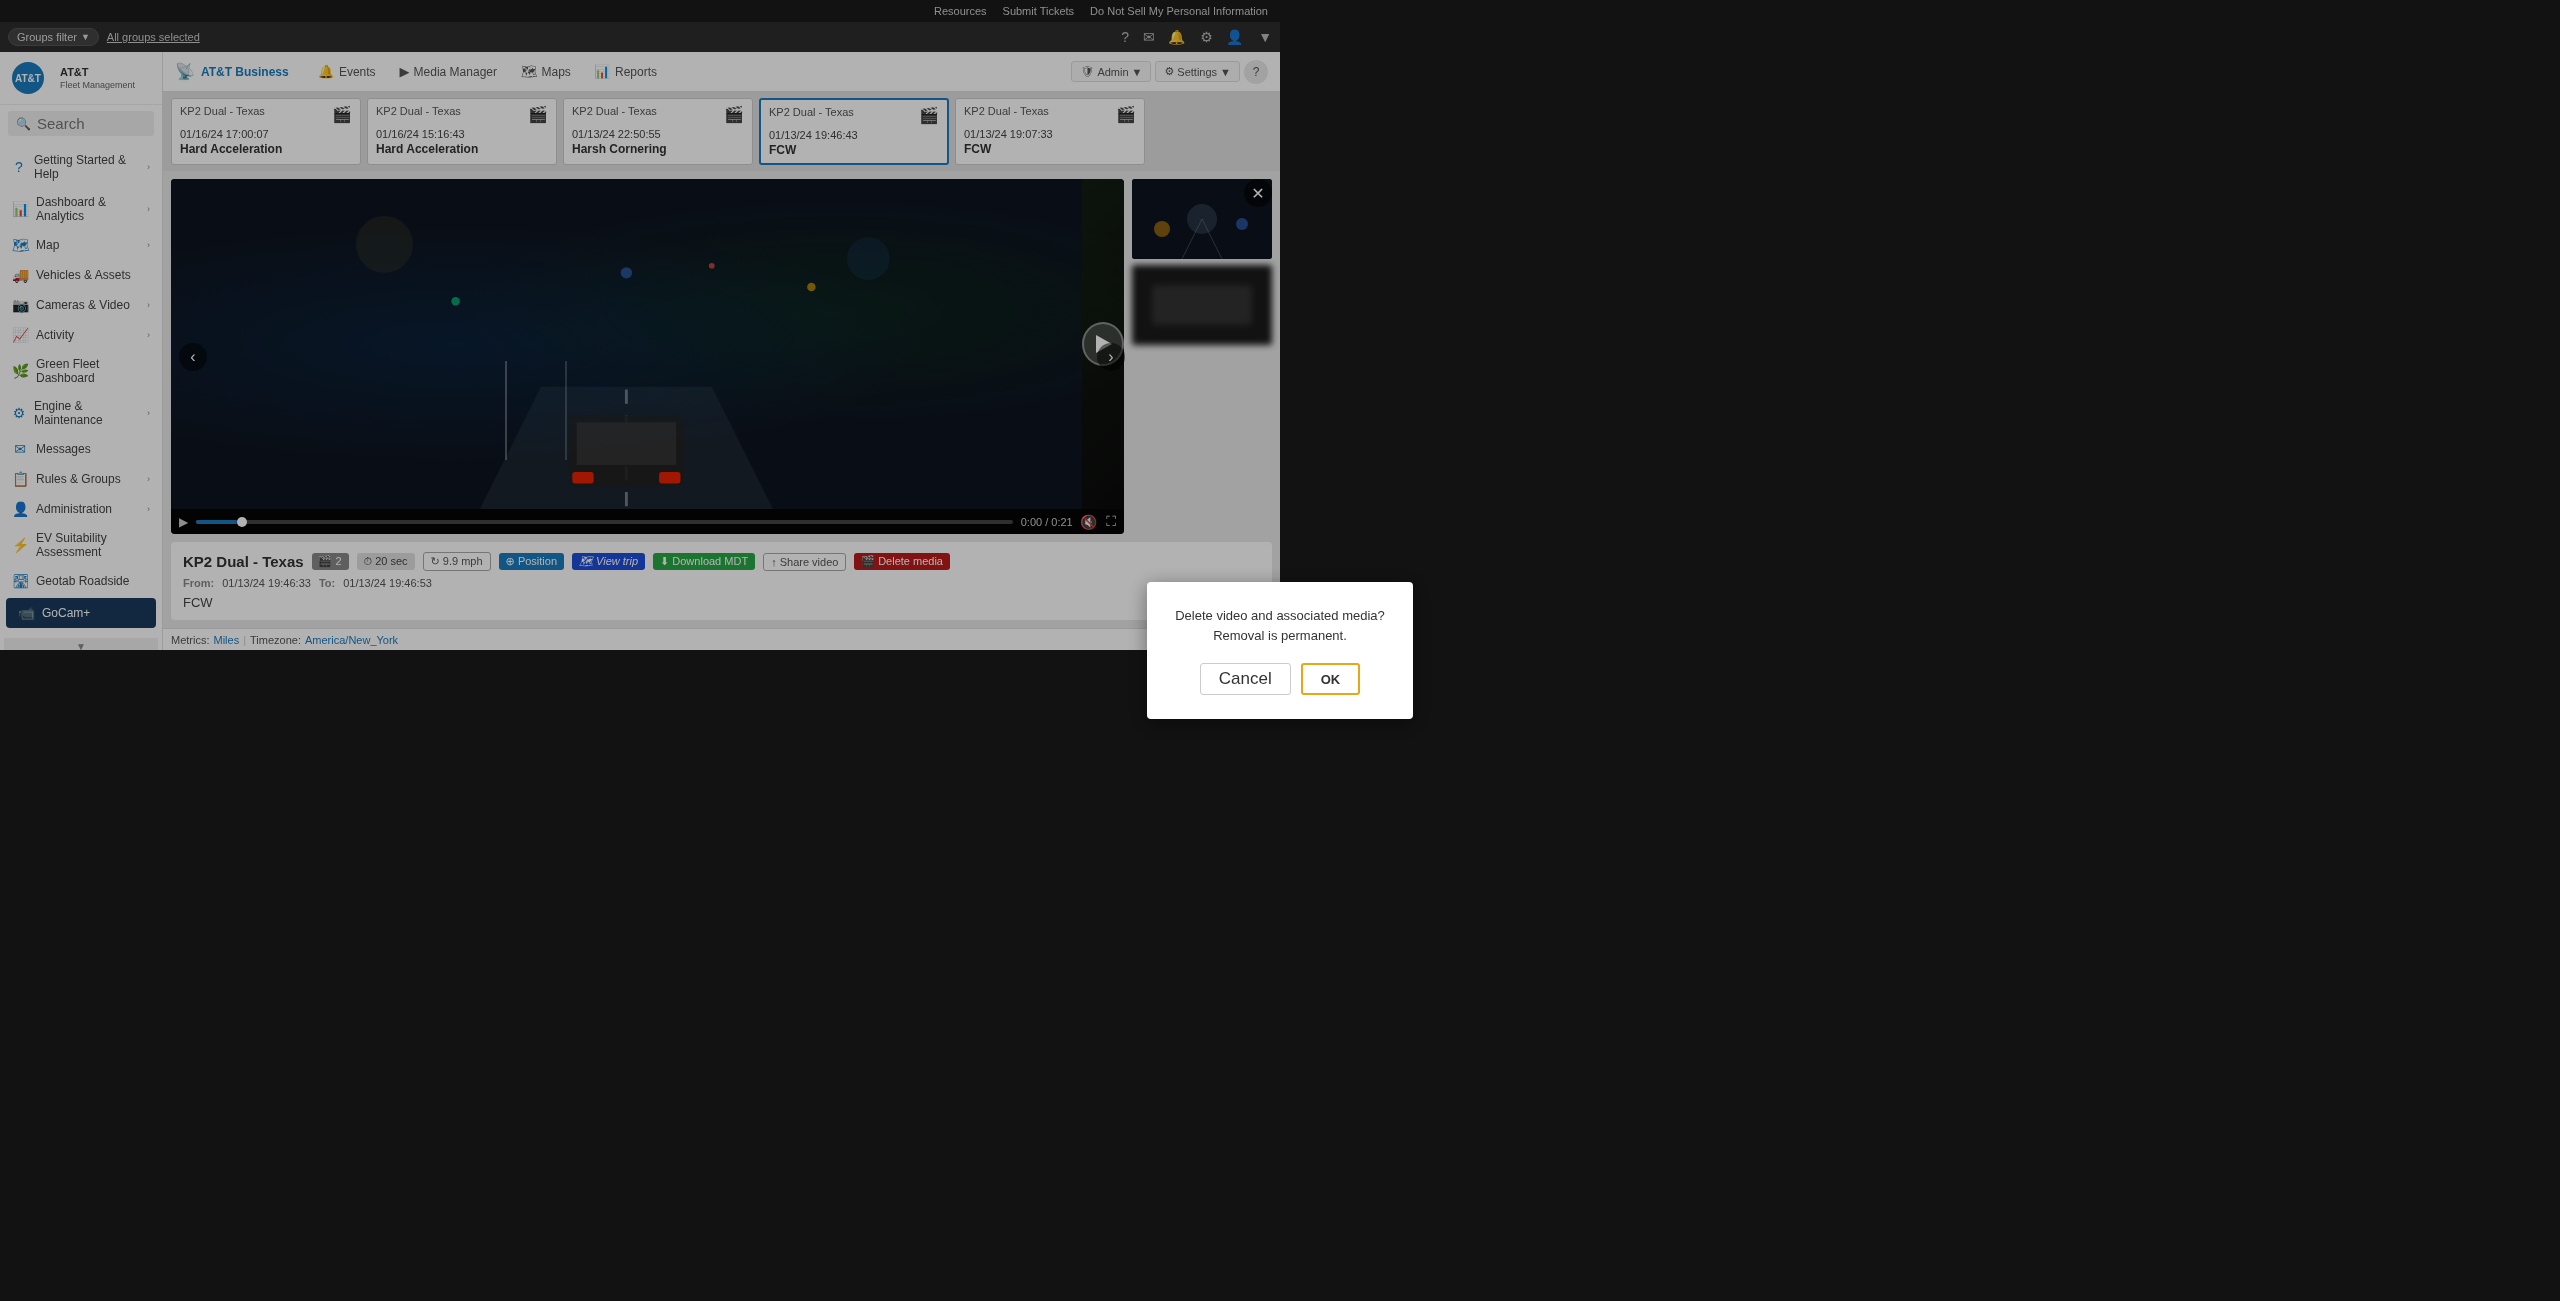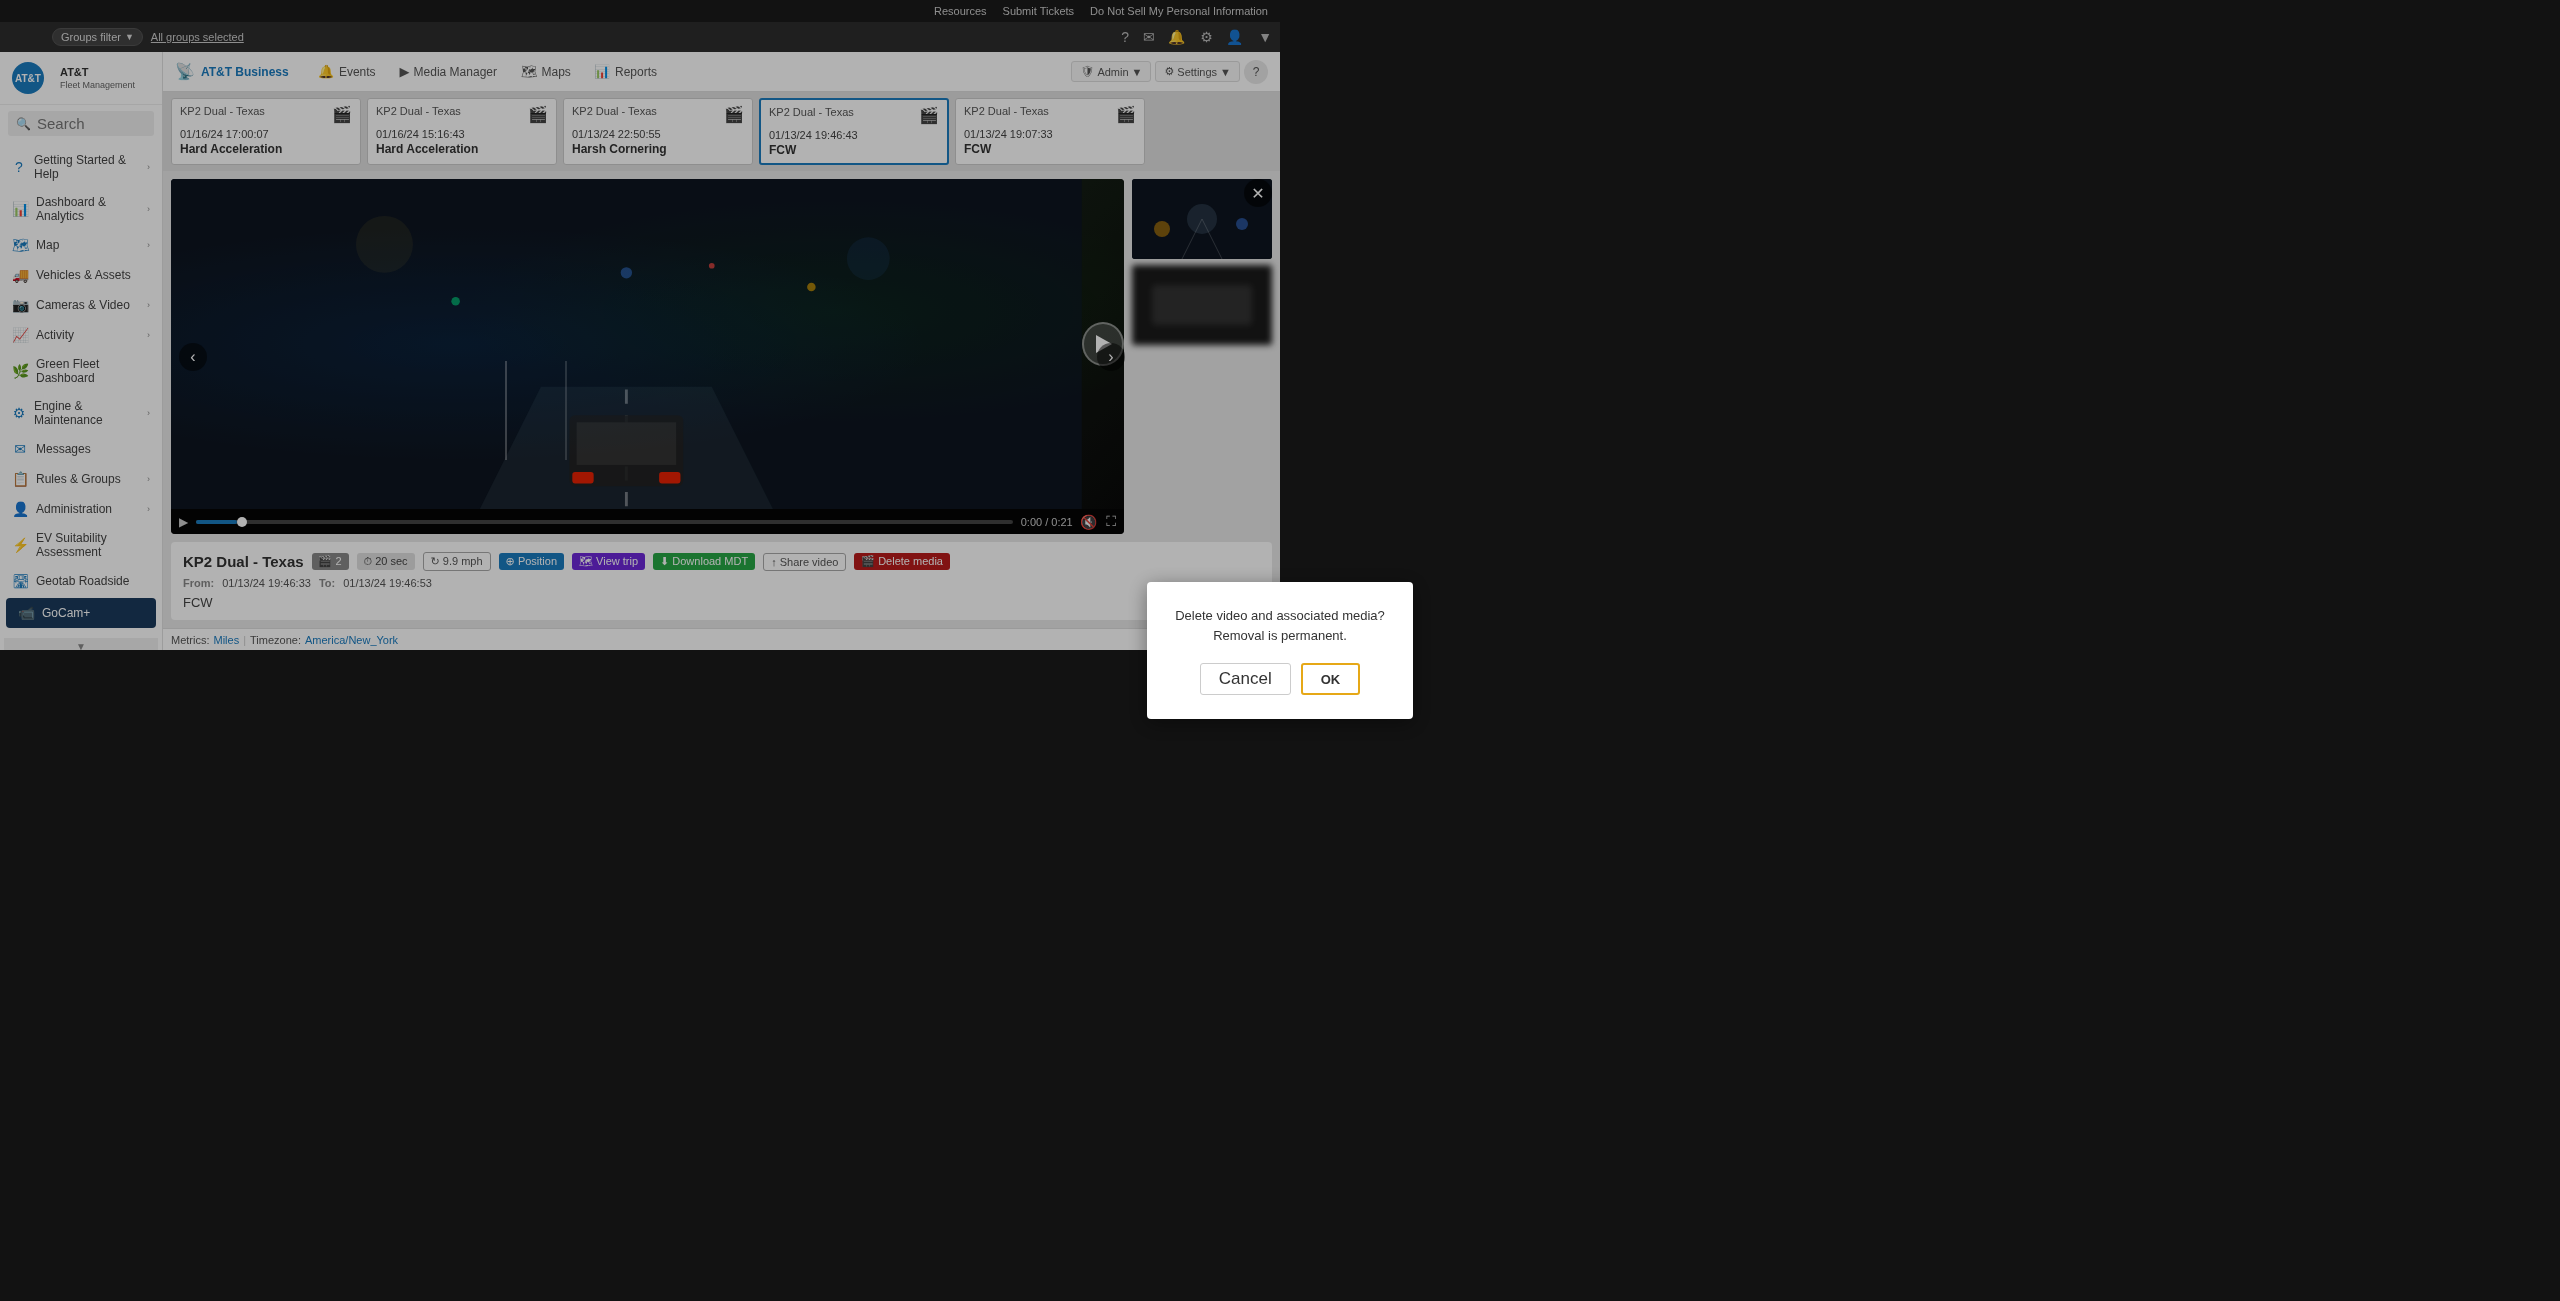--- a/index.html
+++ b/index.html
@@ -34,21 +34,20 @@
       background: #444;
       border: 1px solid #555;
       color: #ddd;
       padding: 2px 8px;
       font-size: 11px;
       border-radius: 9px;
       display: flex;
       align-items: center;
       gap: 4px;
       cursor: pointer;
-      margin-left: 44px;
     }
     .groups-filter-btn .arrow { font-size: 9px; }
     .groups-selected-text { color: #ccc; font-size: 11px; text-decoration: underline; }
     .groups-bar-right { margin-left: auto; display: flex; align-items: center; gap: 14px; }
     .top-icon { color: #bbb; font-size: 14px; cursor: pointer; }
 
     
     .main-layout {
       display: flex;
       height: calc(650px - 52px);
@@ -348,21 +347,21 @@
     .vehicle-name { font-size: 15px; font-weight: 600; color: #333; }
     .badge {
       padding: 2px 7px;
       border-radius: 3px;
       font-size: 11px;
       font-weight: 500;
     }
     .badge-gray { background: #888; color: white; }
     .badge-light { background: #e0e0e0; color: #444; }
     .badge-blue { background: #1a7bbf; color: white; cursor: pointer; }
-    .badge-teal { background: #6d28d9; color: white; cursor: pointer; }
+    .badge-teal { background: #1d4ed8; color: white; cursor: pointer; font-style: italic; }
     .badge-green { background: #28a745; color: white; cursor: pointer; }
     .badge-outline { background: transparent; color: #555; border: 1px solid #aaa; }
     .badge-red { background: #b91c1c; color: white; cursor: pointer; }
 
     .video-info-dates {
       display: flex;
       align-items: center;
       gap: 8px;
       font-size: 11px;
       color: #555;

